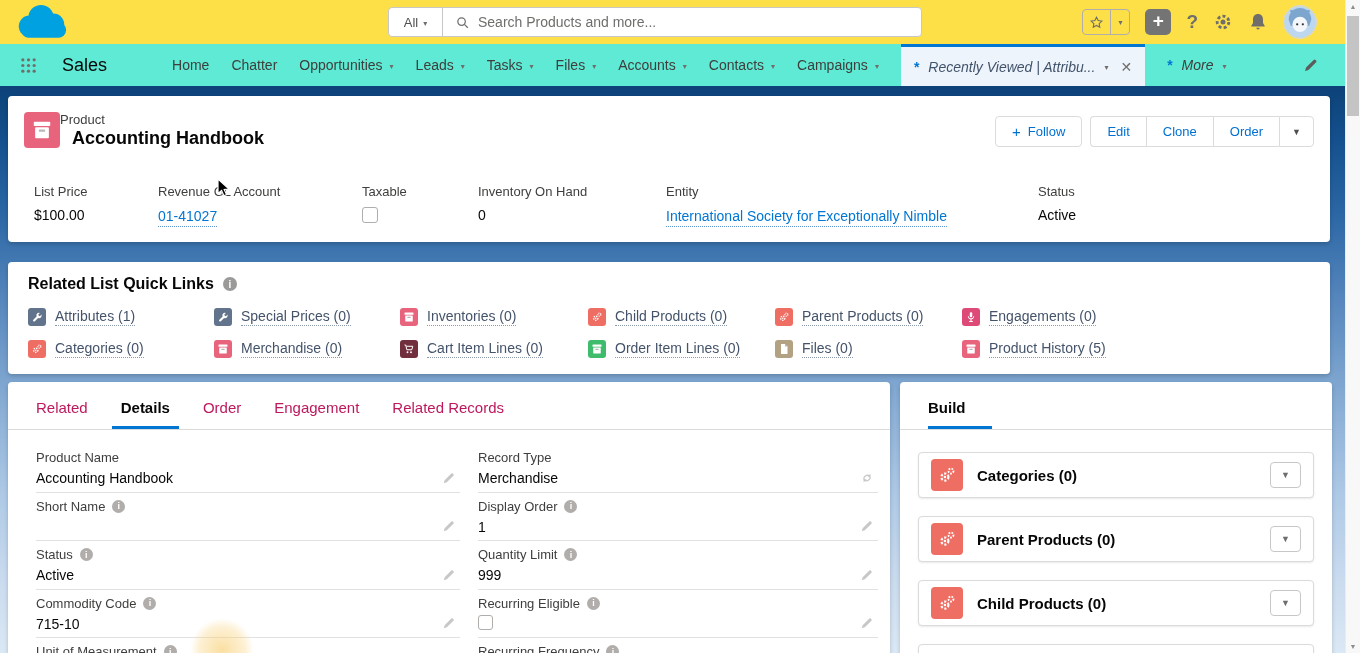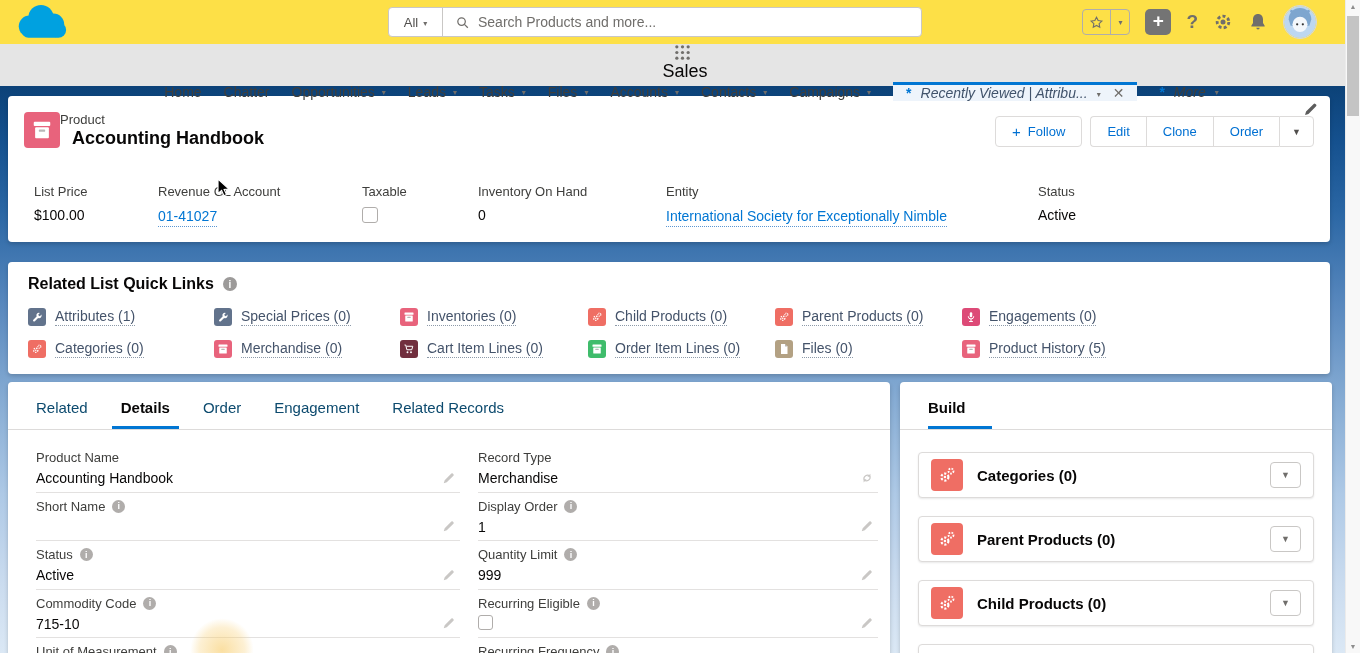--- a/index.html
+++ b/index.html
@@ -22,25 +22,25 @@
   .star-cell svg { width:15px; height:15px; }
   .star-caret { width:19px; border-left:1px solid #b0adab; display:flex; align-items:center; justify-content:center; font-size:8px; color:#706e6b; }
   .plus-btn { width:26px; height:26px; background:#747474; border-radius:5px; color:#fff; font-size:19px; line-height:24px; text-align:center; font-weight:bold; }
   .help-icon { font-size:19px; font-weight:bold; color:#706e6b; }
   .hdr-ico { width:20px; height:20px; color:#706e6b; }
   .hdr-ico svg { width:20px; height:20px; display:block; }
   .avatar { width:34px; height:34px; border-radius:50%; overflow:hidden; border:1px solid #d8d8d8; }
   .avatar svg { width:32px; height:32px; display:block; }
 
   
-  .navbar { position:absolute; left:0; top:44px; width:1345px; height:42px; background:#e5e5e5; display:flex; align-items:center; z-index:5;flex-direction:column; }
+  .navbar { position:absolute; left:0; top:44px; width:1345px; height:42px; background:#5eead4; display:flex; align-items:center; z-index:5; }
   .waffle { margin-left:20px; width:17px; height:17px; flex:0 0 auto; }
   .waffle svg { width:17px; height:17px; display:block; }
   .app-name { margin-left:25px; font-size:18px; color:#080707; }
-  .nav-tabs { display:flex; align-items:center; gap:22px; margin-left:38px; height:100%; }
+  .nav-tabs { display:flex; align-items:center; gap:22px; margin-left:65px; height:100%; }
   .nav-tab { font-size:14px; color:#3e3e3c; display:flex; align-items:center; gap:7px; white-space:nowrap; cursor:pointer; }
   .chev { font-size:8px; color:#706e6b; padding-top:2px; }
   .temp-tab { height:100%; background:#eef4fb; border-top:3px solid #0176d3; display:flex; align-items:center; padding:0 13px; gap:9px; font-size:14px; white-space:nowrap; cursor:pointer; }
   .temp-tab .lbl { font-style:italic; color:#41536b; }
   .dirty { color:#0176d3; font-weight:bold; }
   .close-x { color:#706e6b; font-size:14px; margin-left:3px; }
   .more-tab { display:flex; align-items:center; gap:9px; font-size:14px; white-space:nowrap; cursor:pointer; }
   .more-tab .lbl { font-style:italic; color:#3e3e3c; }
   .nav-pencil { margin-left:auto; margin-right:26px; width:16px; height:16px; color:#5c5c5c; cursor:pointer; }
   .nav-pencil svg { width:16px; height:16px; display:block; }
@@ -77,21 +77,21 @@
   .info-icon.sm { width:13px; height:13px; font-size:9px; background:#b0adab; }
   .ql-grid { position:absolute; left:20px; top:44px; right:16px; display:grid; grid-template-columns:186px 186px 188px 187px 187px 1fr; row-gap:11px; }
   .ql-item { display:flex; align-items:center; gap:9px; height:21px; cursor:pointer; }
   .ql-ico { width:18px; height:18px; border-radius:3px; display:flex; align-items:center; justify-content:center; color:#fff; flex:0 0 auto; }
   .ql-ico svg { width:12px; height:12px; }
   .ql-label { font-size:14px; color:#44536a; border-bottom:1px dotted #8d9aa9; line-height:18px; white-space:nowrap; }
 
   
   #main-card { left:8px; top:296px; width:882px; height:382px; border-radius:4px 4px 0 0; }
   .tabs-row { height:48px; border-bottom:1px solid #dddbda; display:flex; align-items:flex-end; padding-left:28px; gap:33px; }
-  .tab { font-size:15px; color:#0c4a6e; padding-bottom:13px; cursor:pointer; white-space:nowrap; }
+  .tab { font-size:15px; color:#be185d; padding-bottom:13px; cursor:pointer; white-space:nowrap; }
   .tab.active { font-weight:bold; color:#080707; border-bottom:3px solid #0176d3; padding-bottom:10px; padding-left:9px; padding-right:9px; margin:0 -9px; }
   .form-col { position:absolute; top:62px; }
   #col-left { left:28px; width:424px; }
   #col-right { left:470px; width:400px; }
   .field-row { position:relative; height:48.5px; border-bottom:1px solid #e3e1e0; padding-top:5px; }
   .f-label { font-size:13px; color:#3e3e3c; display:flex; align-items:center; gap:7px; height:17px; white-space:nowrap; }
   .f-value { font-size:14px; color:#080707; margin-top:4px; height:20px; white-space:nowrap; }
   .f-edit { position:absolute; right:4px; bottom:7px; width:14px; height:14px; color:#c9c7c5; cursor:pointer; }
   .f-edit svg { width:14px; height:14px; display:block; }
   .checkbox.small { width:15px; height:15px; margin-top:3px; }

